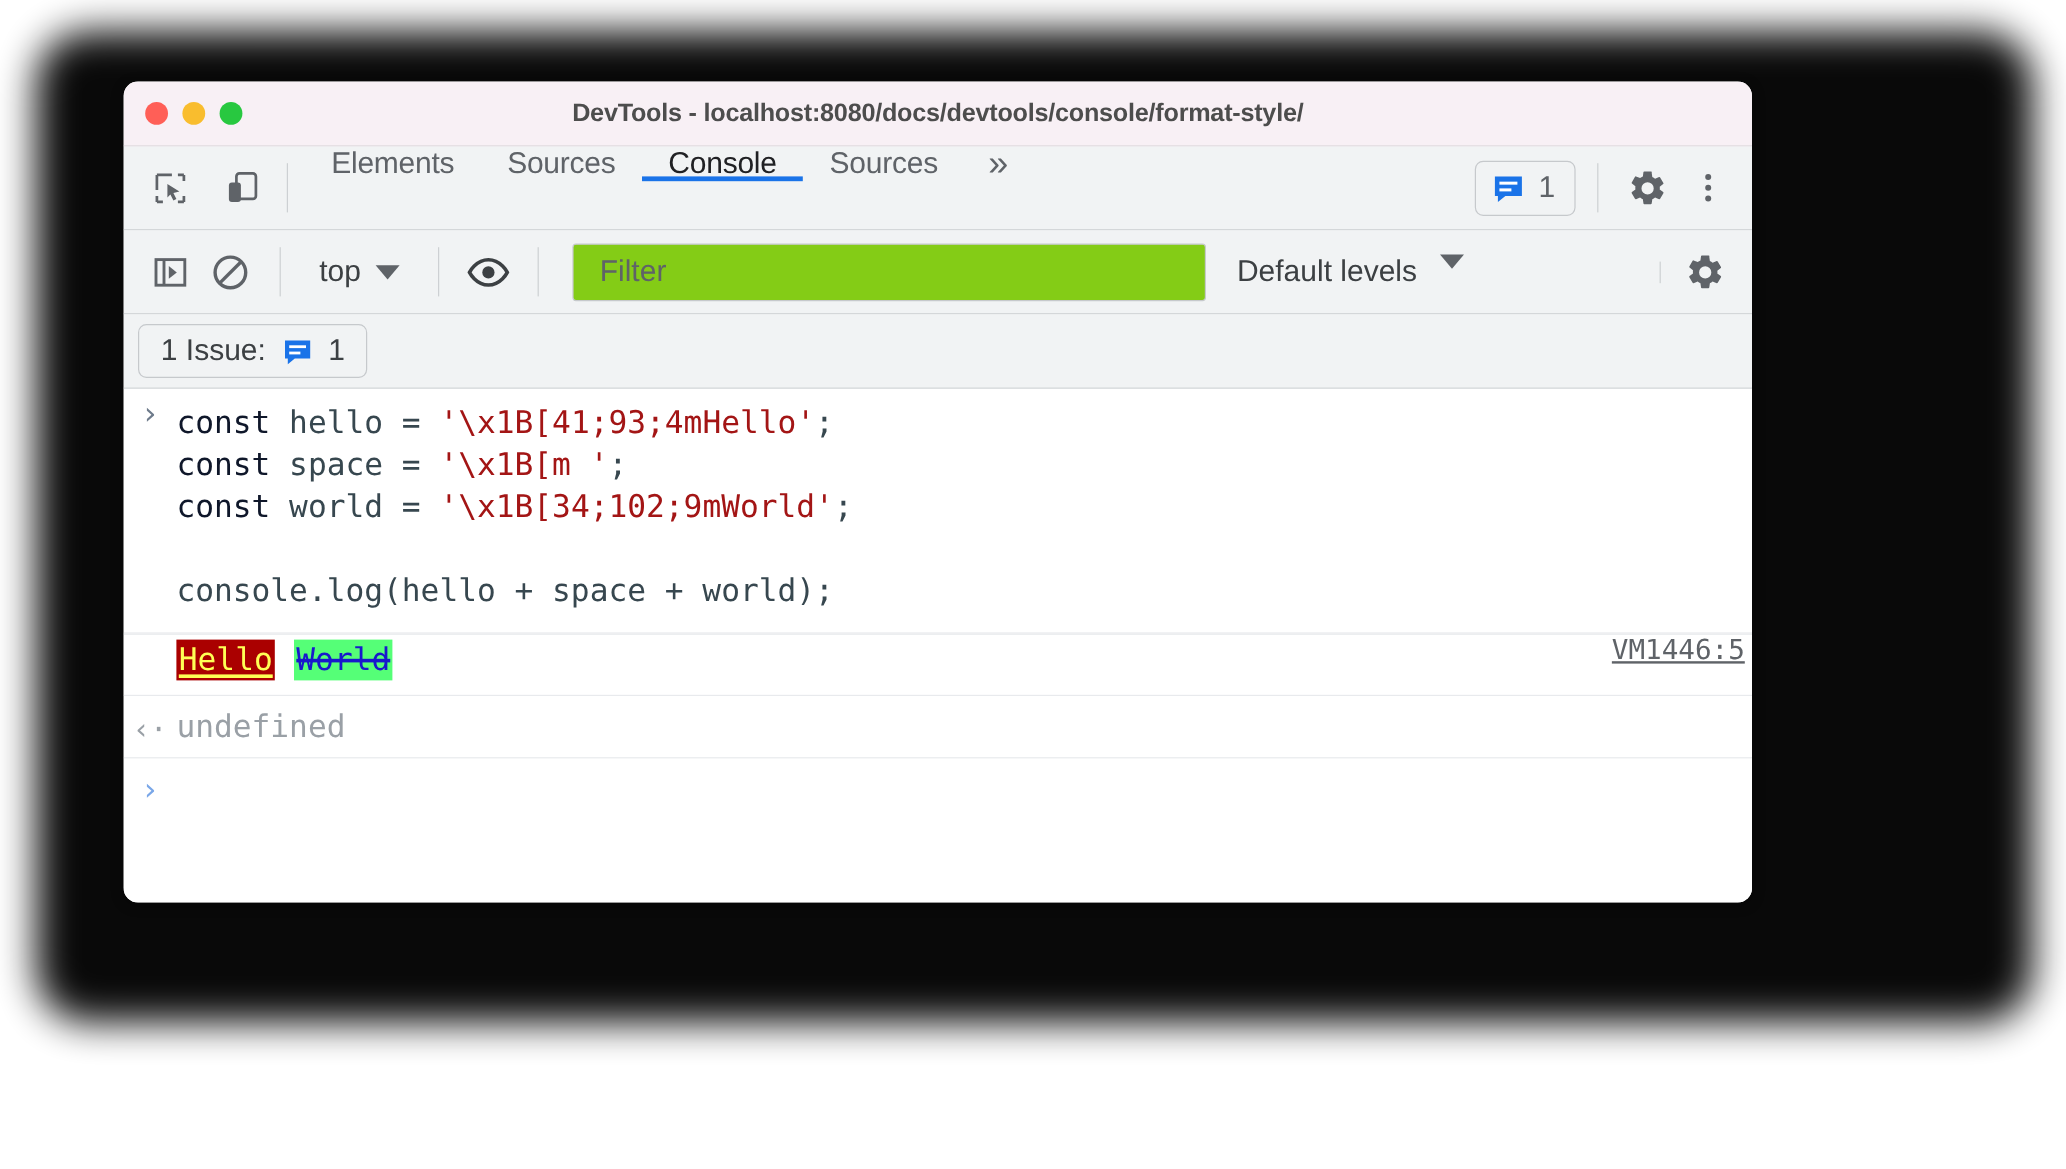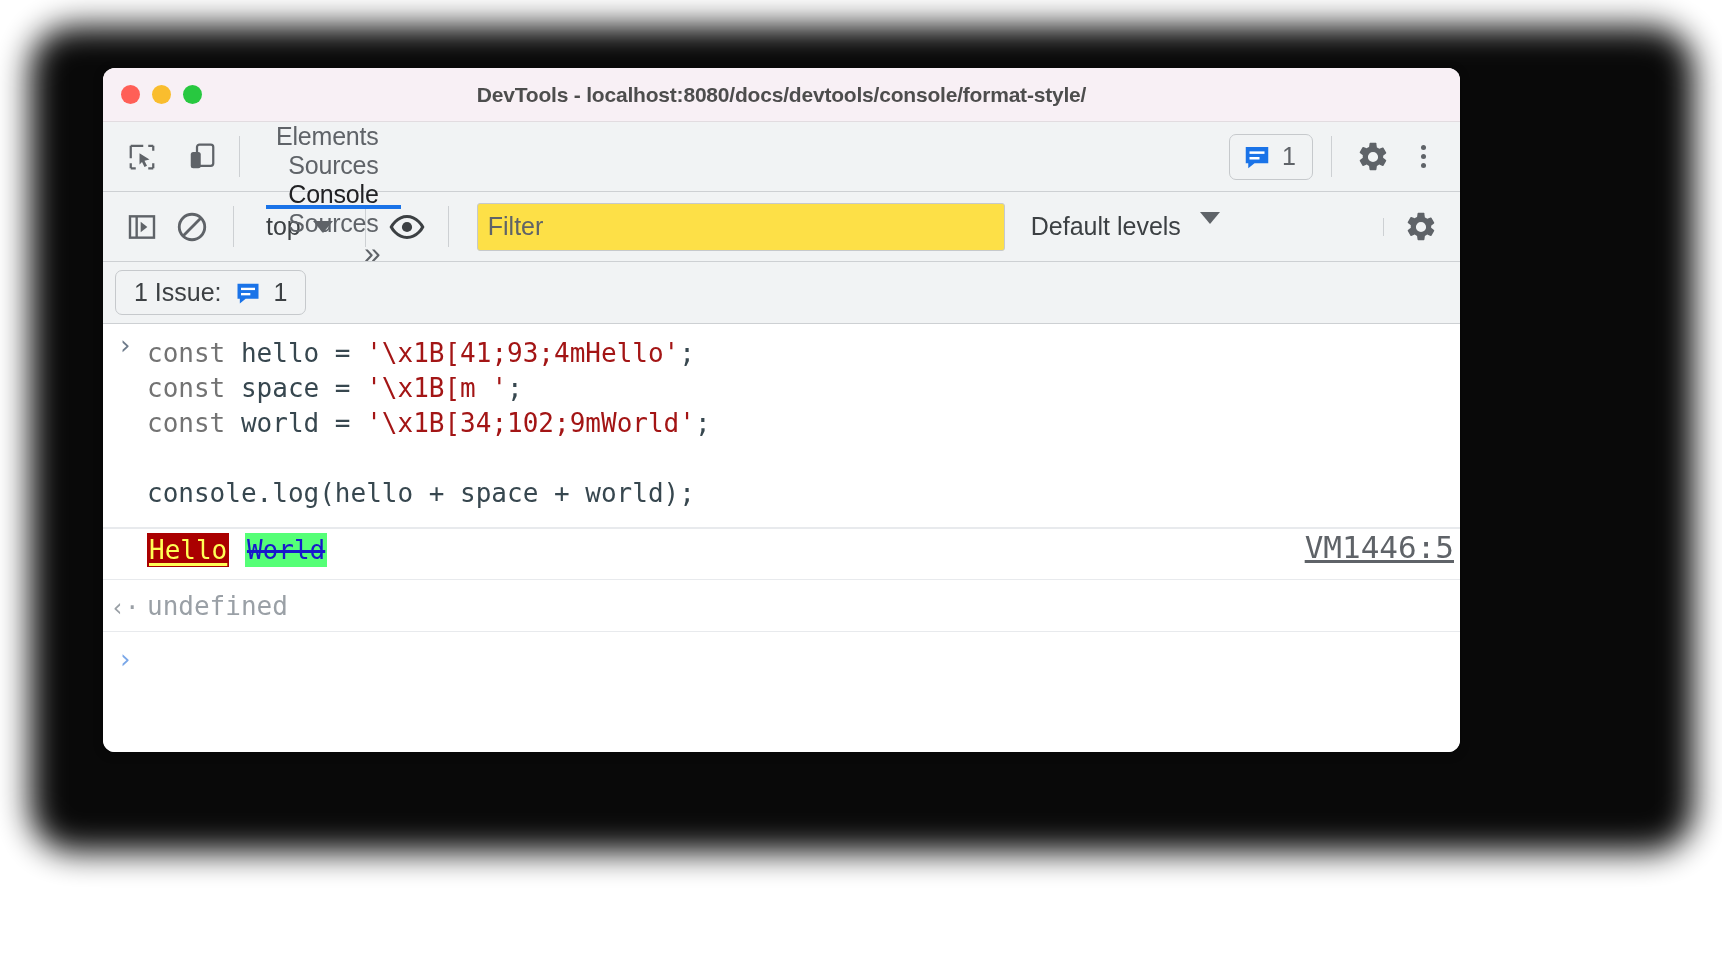--- a/index.html
+++ b/index.html
@@ -87,21 +87,21 @@
     display: flex; align-items: center; justify-content: center;
     border-radius: 5px;
     color: #5f6368;
   }
   .vsep {
     width: 1px;
     background: #cdd0d3;
     margin: 14px 14px;
     align-self: stretch;
   }
-  .tabs { display: flex; align-items: flex-end; flex-direction: column; }
+  .tabs { display: flex; align-items: flex-start; }
   .tab {
     display: flex;
     align-items: center;
     padding: 0 22px;
     font-size: 25px;
     color: #5f6368;
     letter-spacing: -0.2px;
     position: relative;
   }
   .tab.selected { color: #202124; }
@@ -165,26 +165,26 @@
   .caret {
     width: 0; height: 0;
     border-left: 10px solid transparent;
     border-right: 10px solid transparent;
     border-top: 12px solid #5f6368;
   }
   .filter-input {
     flex: 0 0 auto;
     width: 528px;
     height: 48px;
-    background: #fde047;
+    background: #84cc16;
     border: 1px solid #c6c9cc;
     border-radius: 3px;
     font-size: 25px;
     color: #5f6368;
-    padding: 0 10px;
+    padding: 0 22px;
     font-family: "Liberation Sans", sans-serif;
     margin-left: 10px;
   }
   .filter-input::placeholder { color: #5f6368; opacity: 1; }
   .levels {
     display: flex;
     align-items: flex-start;
     gap: 19px;
     font-size: 25px;
     color: #3c4043;
@@ -239,21 +239,21 @@
 
   .code-block {
     flex: 1;
     padding: 12px 0 16px 0;
     font-size: 26px;
     line-height: 35px;
     color: #37474f;
     white-space: pre;
     letter-spacing: 0px;
   }
-  .kw { color: #737373; }
+  .kw { color: #0f172a; }
   .str { color: #a31515; }
   .plain { color: #37474f; }
 
   .row-divider { border-bottom: 1px solid #e8eaed; }
 
   .out-row {
     display: flex;
     min-height: 52px;
     border-top: 1px solid #e8eaed;
     border-bottom: 1px solid #e8eaed;
@@ -277,21 +277,21 @@
   .ansi-world {
     background: #55ff77;
     color: #1818cc;
     text-decoration: line-through;
     text-decoration-color: #1818cc;
     text-decoration-thickness: 3px;
     padding: 2px 2px;
   }
   .source-link {
     font-family: "DejaVu Sans Mono", monospace;
-    font-size: 31px;
+    font-size: 23px;
     color: #5f6368;
     text-decoration: underline;
     padding-right: 6px;
     white-space: nowrap;
   }
   .undef-row {
     display: flex;
     align-items: center;
     min-height: 52px;
     border-bottom: 1px solid #e8eaed;

